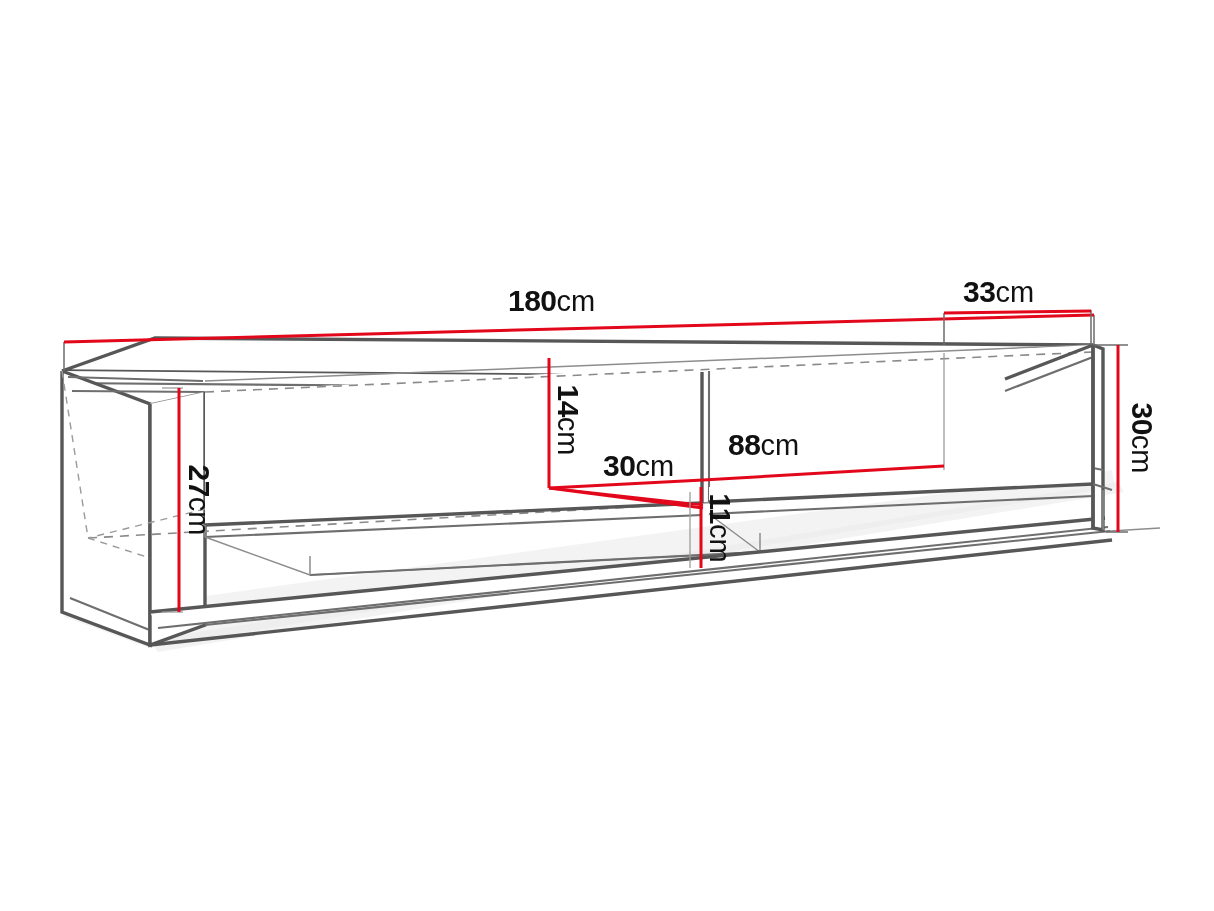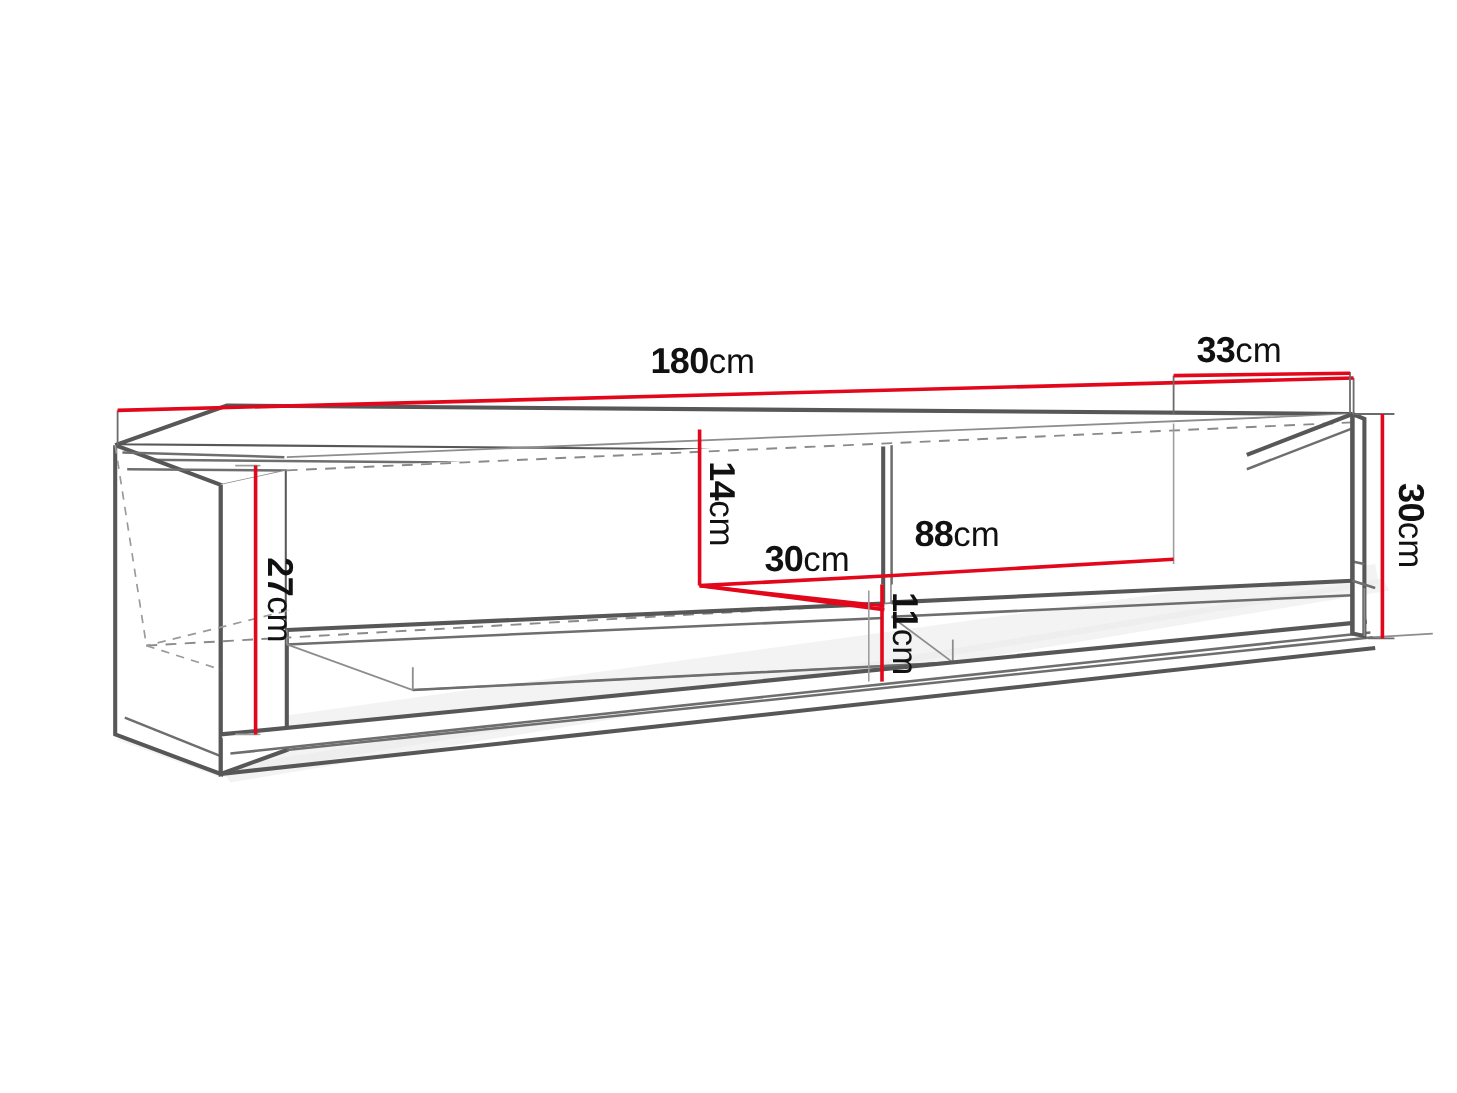--- a/index.html
+++ b/index.html
@@ -12,21 +12,20 @@
     height: 911px;
     font-family: "Liberation Sans", sans-serif;
     overflow: hidden;
     position: relative;
   }
   #diagram-root {
     position: absolute;
     left: 0; top: 0;
     width: 1048px;
     height: 911px;
-    margin-left: 34px;
   }
   svg.drawing {
     display: block;
     width: 1214px;
     height: 911px;
   }
   
   .body-edge {
     fill: none;
     stroke: #575757;

